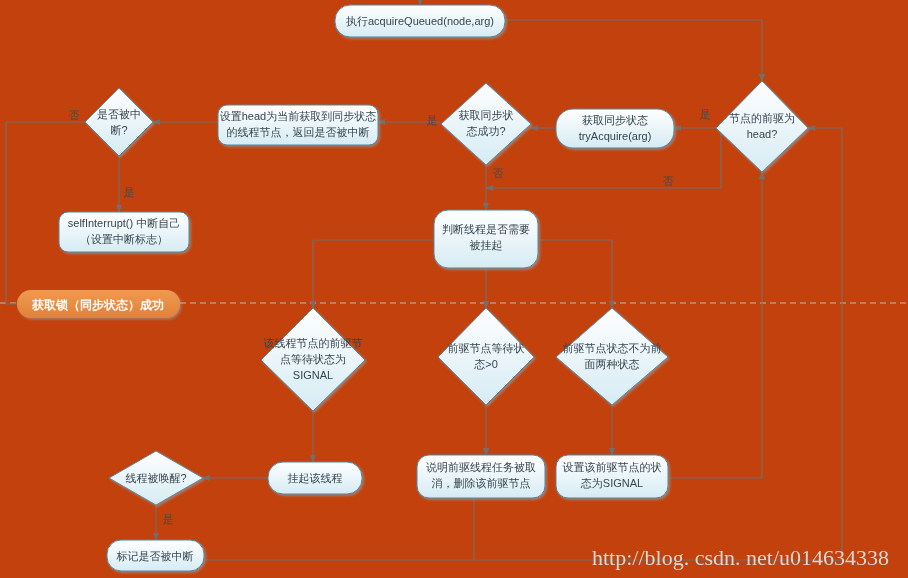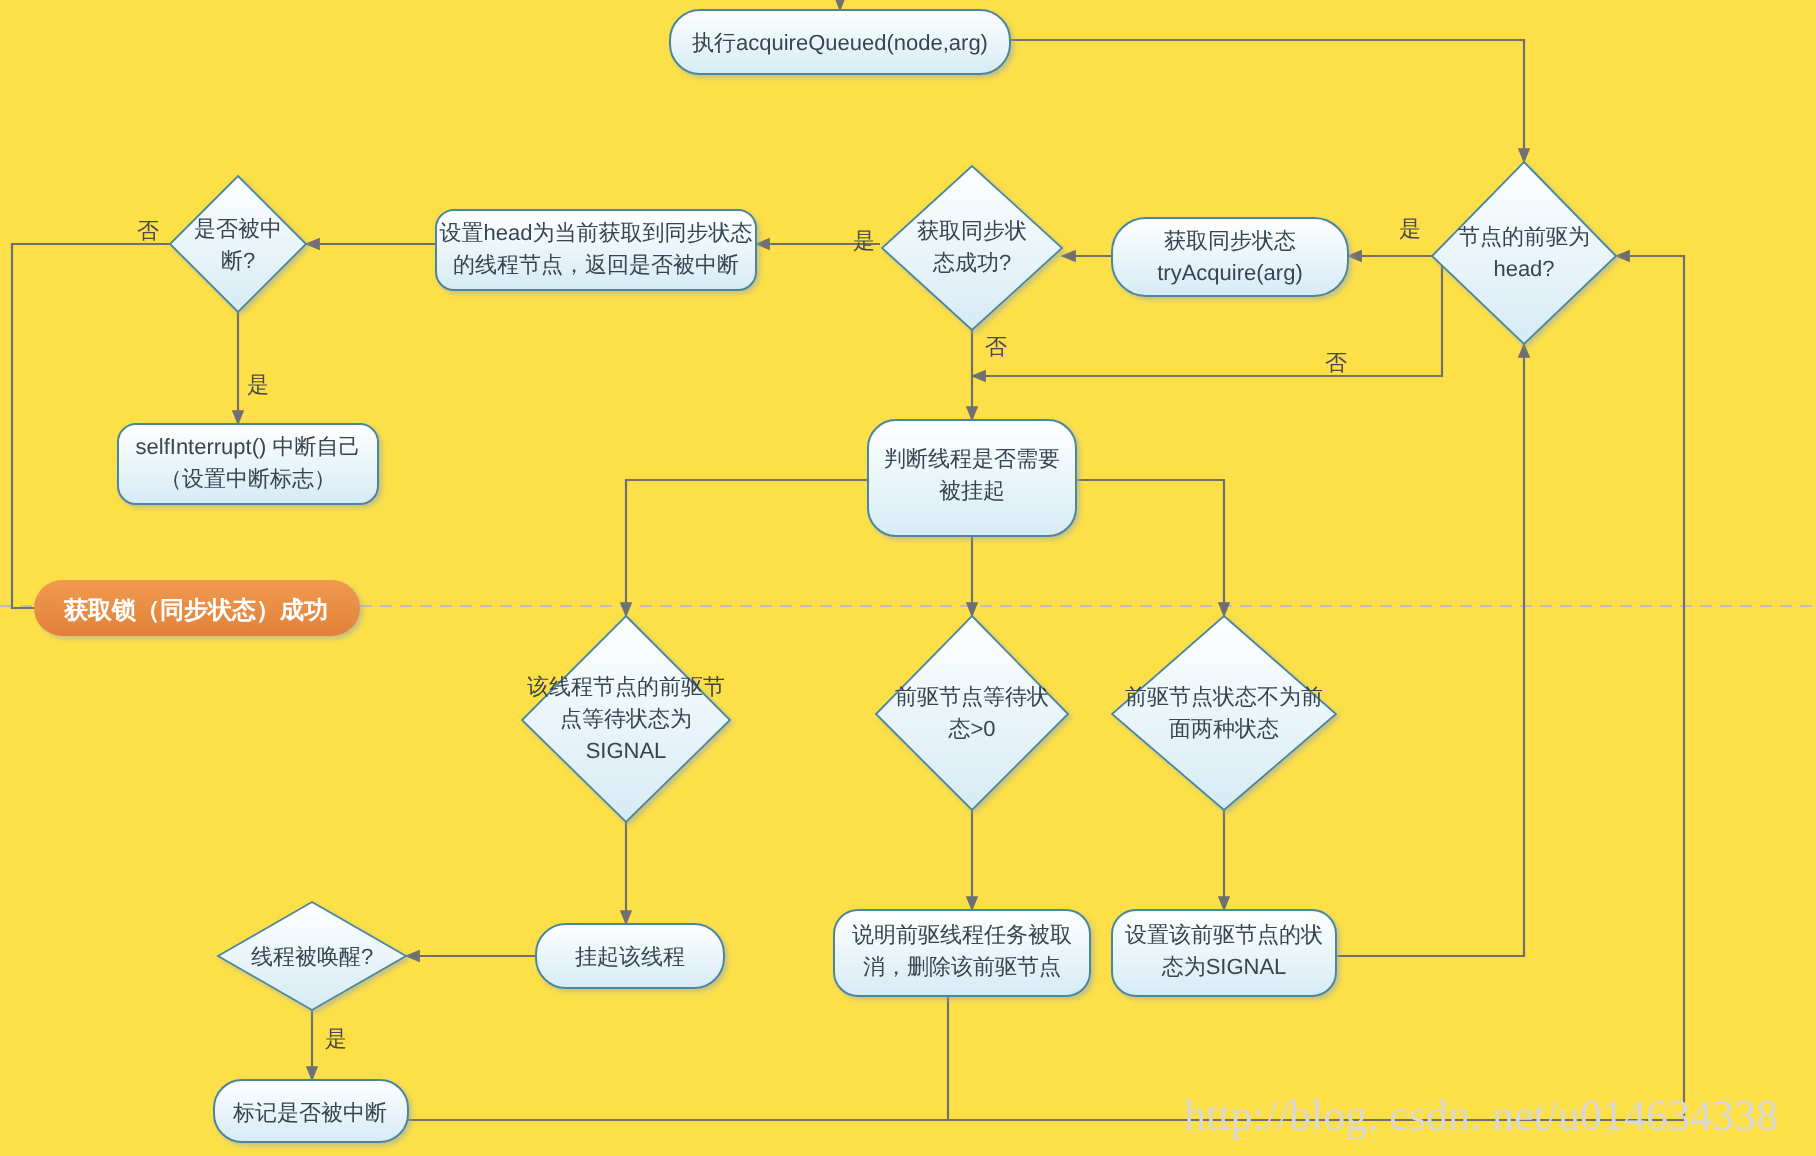--- a/index.html
+++ b/index.html
@@ -1,17 +1,17 @@
 <!DOCTYPE html>
 <html><head>
 <meta charset="utf-8">
 <style>
   html,body{margin:0;padding:0;background:#ffffff;}
   body{width:908px;height:578px;overflow:hidden;font-family:"Liberation Sans","DejaVu Sans",sans-serif;}
-  #stage{position:relative;width:908px;height:578px;background:#fde047;}
+  #stage{position:relative;width:908px;height:578px;background:#c2410c;}
   svg{display:block;}
   .nodeText{font-size:11px;fill:#36454f;font-family:"Liberation Sans","DejaVu Sans",sans-serif;}
   .edgeLabel{font-size:11px;fill:#4a4a4a;font-family:"Liberation Sans","DejaVu Sans",sans-serif;}
   .startText{font-size:12px;font-weight:bold;fill:#ffffff;font-family:"Liberation Sans","DejaVu Sans",sans-serif;}
   .watermark{font-size:22px;fill:#d8d8d8;font-family:"Liberation Serif","DejaVu Serif",serif;}
   .link{stroke:#707070;stroke-width:1.1;fill:none;}
   .dashline{stroke:#bdbdbd;stroke-width:1;stroke-dasharray:6 4;fill:none;}
   .shape{stroke:#4a87a0;stroke-width:1;}
   .diamond{stroke:#4a87a0;stroke-width:.9;}
 </style>

